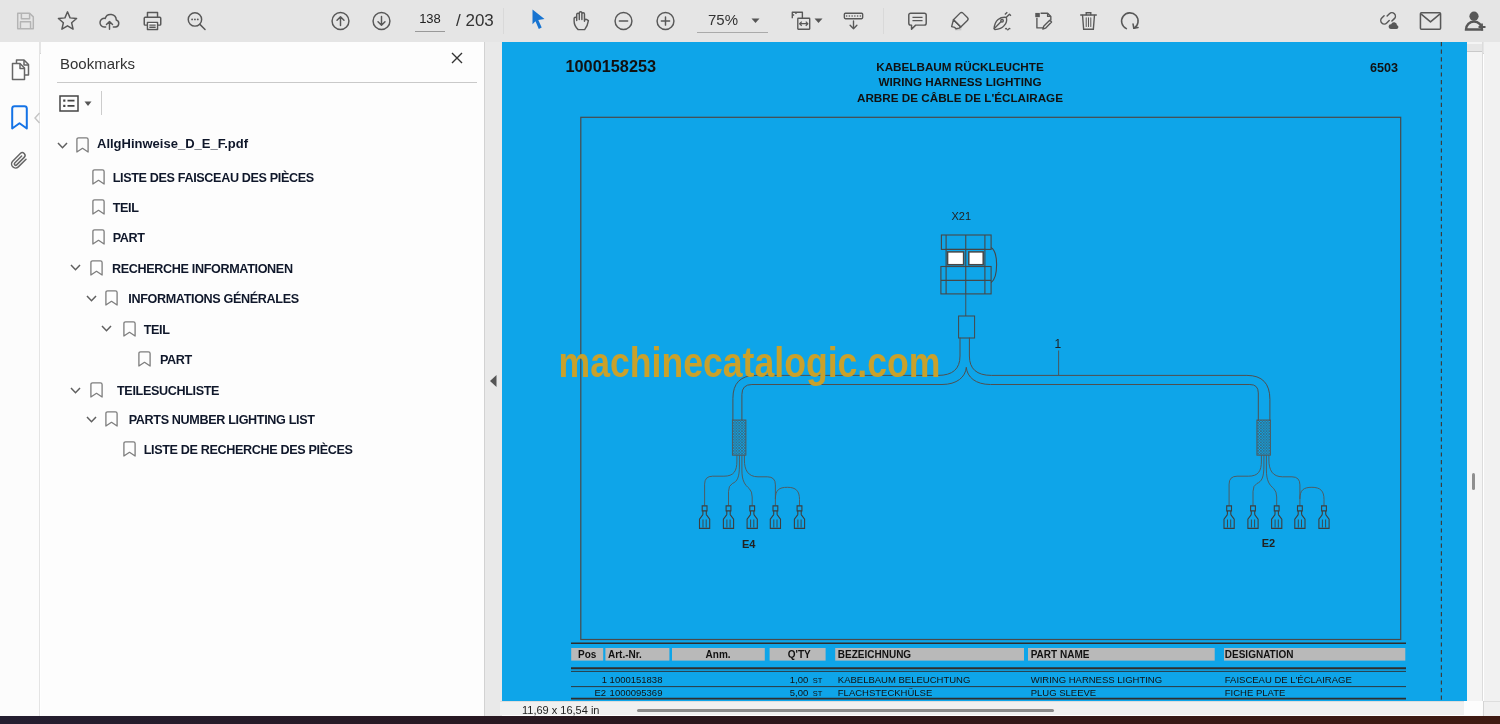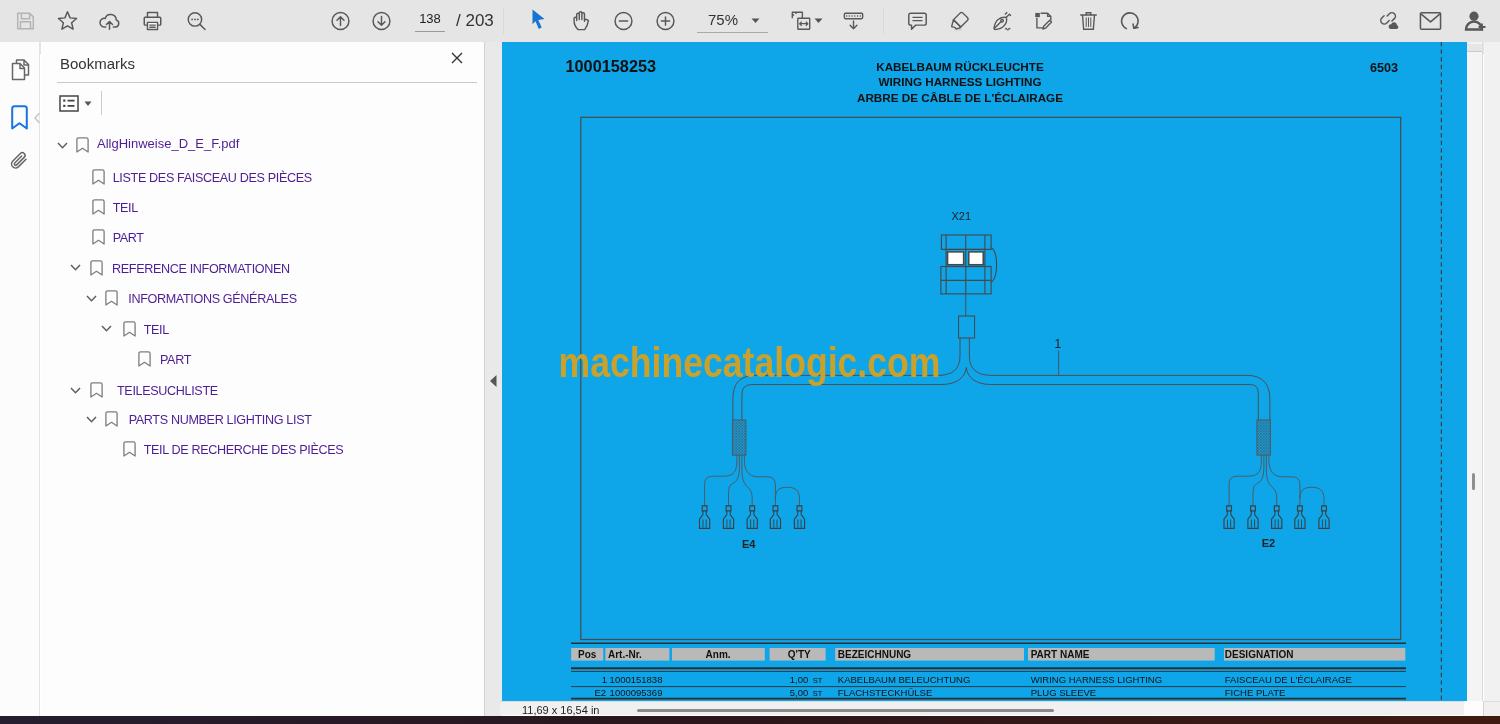--- a/index.html
+++ b/index.html
@@ -32,21 +32,21 @@
     background:#8a8a8a; border-radius:2px; }
   #corner { position:absolute; left:1464px; top:701px; width:19px; height:15px; background:#fdfdfd; }
   #cornerline { position:absolute; left:1483px; top:701px; width:1px; height:15px; background:#d4d4d4; }
   #bottombar { position:absolute; left:0; top:716px; width:1500px; height:8px;
     background:linear-gradient(to right,#241e30,#2a161c 45%,#3f1a12); }
   
   #pt { position:absolute; left:19px; top:13px; font-size:15px; color:#333; }
   #pclose { position:absolute; left:409px; top:9px; }
   #pdivider { position:absolute; left:16px; top:40px; width:420px; height:1px; background:#c9c9c9; }
   #psep { position:absolute; left:60px; top:49px; width:1px; height:24px; background:#cccccc; }
-  .trow { position:absolute; font-size:13px; color:#4c1d95; white-space:nowrap; }
+  .trow { position:absolute; font-size:13px; color:#0f172a; white-space:nowrap;font-weight:bold; }
   .cap { font-size:12.6px; letter-spacing:-0.35px; }
   .bmi { position:absolute; }
 </style>
 </head>
 <body>
 <div id="toolbar">
   <svg class="abs" style="left:14px;top:10px" width="23" height="22" viewBox="0 0 24 24" fill="none" stroke="#b4b4b4" stroke-width="1.6" stroke-linejoin="round">
     <path d="M3.5 3.5 h13 l4 4 v13 h-17 z"></path>
       <path d="M7.5 3.8 v5.7 h9 v-5.5"></path>
       <path d="M6.5 20.3 v-7.5 h11 v7.5"></path>
@@ -216,21 +216,21 @@
     <svg class="bmi" style="left:51px;top:187px" width="13" height="16" viewBox="0 0 13 16" fill="none" stroke="#7d7d7d" stroke-width="1.3" stroke-linejoin="round">
         <path d="M2.6 0.9 H10.4 Q12.1 0.9 12.1 2.6 V15 L6.5 11.3 0.9 15 V2.6 Q0.9 0.9 2.6 0.9 Z"></path>
       </svg>
     <div class="trow cap" style="left:71.7px;top:189.0px">PART</div>
     <svg class="bmi" style="left:29px;top:222.0px" width="11" height="7" viewBox="0 0 11 7" fill="none" stroke="#5f5f5f" stroke-width="1.5">
         <path d="M1 1 L5.5 5.7 L10 1"></path>
       </svg>
     <svg class="bmi" style="left:48.5px;top:217.5px" width="13" height="16" viewBox="0 0 13 16" fill="none" stroke="#7d7d7d" stroke-width="1.3" stroke-linejoin="round">
         <path d="M2.6 0.9 H10.4 Q12.1 0.9 12.1 2.6 V15 L6.5 11.3 0.9 15 V2.6 Q0.9 0.9 2.6 0.9 Z"></path>
       </svg>
-    <div class="trow cap" style="left:71px;top:219.5px">REFERENCE INFORMATIONEN</div>
+    <div class="trow cap" style="left:71px;top:219.5px">RECHERCHE INFORMATIONEN</div>
     <svg class="bmi" style="left:44.5px;top:252.5px" width="11" height="7" viewBox="0 0 11 7" fill="none" stroke="#5f5f5f" stroke-width="1.5">
         <path d="M1 1 L5.5 5.7 L10 1"></path>
       </svg>
     <svg class="bmi" style="left:63.5px;top:248px" width="13" height="16" viewBox="0 0 13 16" fill="none" stroke="#7d7d7d" stroke-width="1.3" stroke-linejoin="round">
         <path d="M2.6 0.9 H10.4 Q12.1 0.9 12.1 2.6 V15 L6.5 11.3 0.9 15 V2.6 Q0.9 0.9 2.6 0.9 Z"></path>
       </svg>
     <div class="trow cap" style="left:87.3px;top:250.0px">INFORMATIONS GÉNÉRALES</div>
     <svg class="bmi" style="left:60px;top:283.2px" width="11" height="7" viewBox="0 0 11 7" fill="none" stroke="#5f5f5f" stroke-width="1.5">
         <path d="M1 1 L5.5 5.7 L10 1"></path>
       </svg>
@@ -252,21 +252,21 @@
     <svg class="bmi" style="left:44.5px;top:373.9px" width="11" height="7" viewBox="0 0 11 7" fill="none" stroke="#5f5f5f" stroke-width="1.5">
         <path d="M1 1 L5.5 5.7 L10 1"></path>
       </svg>
     <svg class="bmi" style="left:64px;top:369.4px" width="13" height="16" viewBox="0 0 13 16" fill="none" stroke="#7d7d7d" stroke-width="1.3" stroke-linejoin="round">
         <path d="M2.6 0.9 H10.4 Q12.1 0.9 12.1 2.6 V15 L6.5 11.3 0.9 15 V2.6 Q0.9 0.9 2.6 0.9 Z"></path>
       </svg>
     <div class="trow cap" style="left:87.7px;top:371.4px">PARTS NUMBER LIGHTING LIST</div>
     <svg class="bmi" style="left:82px;top:399px" width="13" height="16" viewBox="0 0 13 16" fill="none" stroke="#7d7d7d" stroke-width="1.3" stroke-linejoin="round">
         <path d="M2.6 0.9 H10.4 Q12.1 0.9 12.1 2.6 V15 L6.5 11.3 0.9 15 V2.6 Q0.9 0.9 2.6 0.9 Z"></path>
       </svg>
-    <div class="trow cap" style="left:102.7px;top:401.0px">TEIL DE RECHERCHE DES PIÈCES</div>
+    <div class="trow cap" style="left:102.7px;top:401.0px">LISTE DE RECHERCHE DES PIÈCES</div>
   </div>
   </div>
 
 <div id="splitter">
     <svg style="position:absolute;left:3px;top:332px" width="10" height="14" viewBox="0 0 10 14">
       <path d="M8.5 1 L2 7 L8.5 13 Z" fill="#555"></path>
     </svg>
   </div>
 <div id="page">
 <svg width="965" height="659" viewBox="502 42 965 659" font-family="Liberation Sans, sans-serif">

